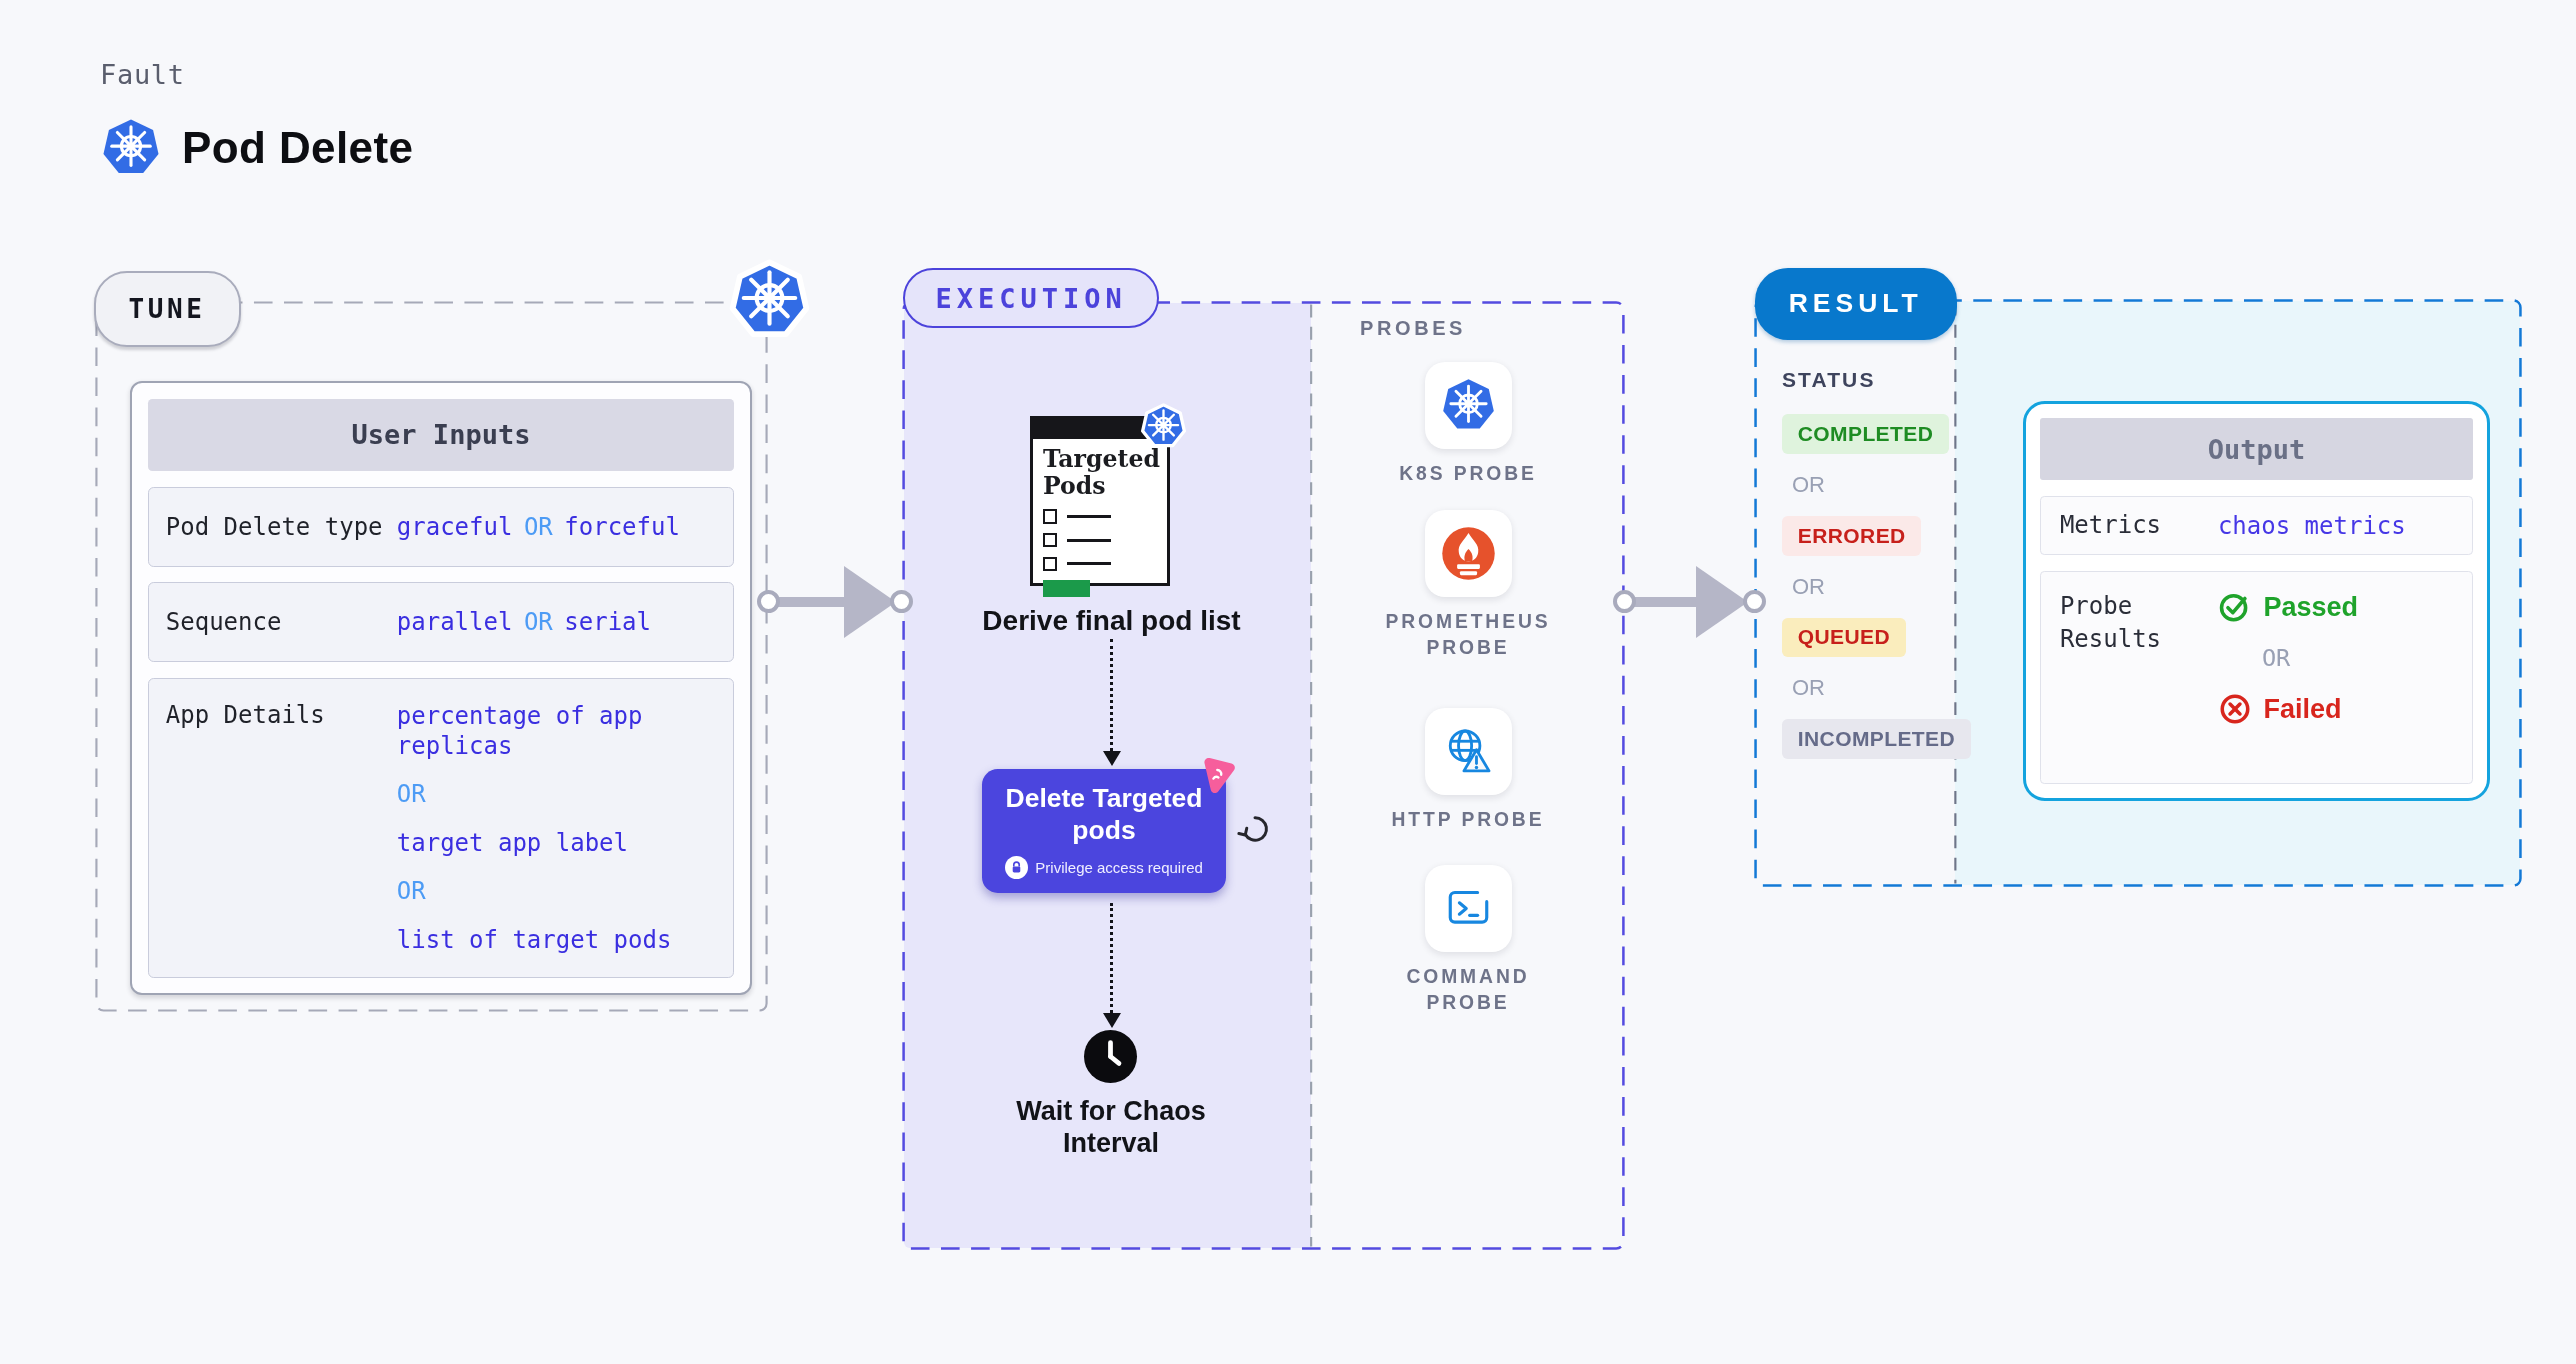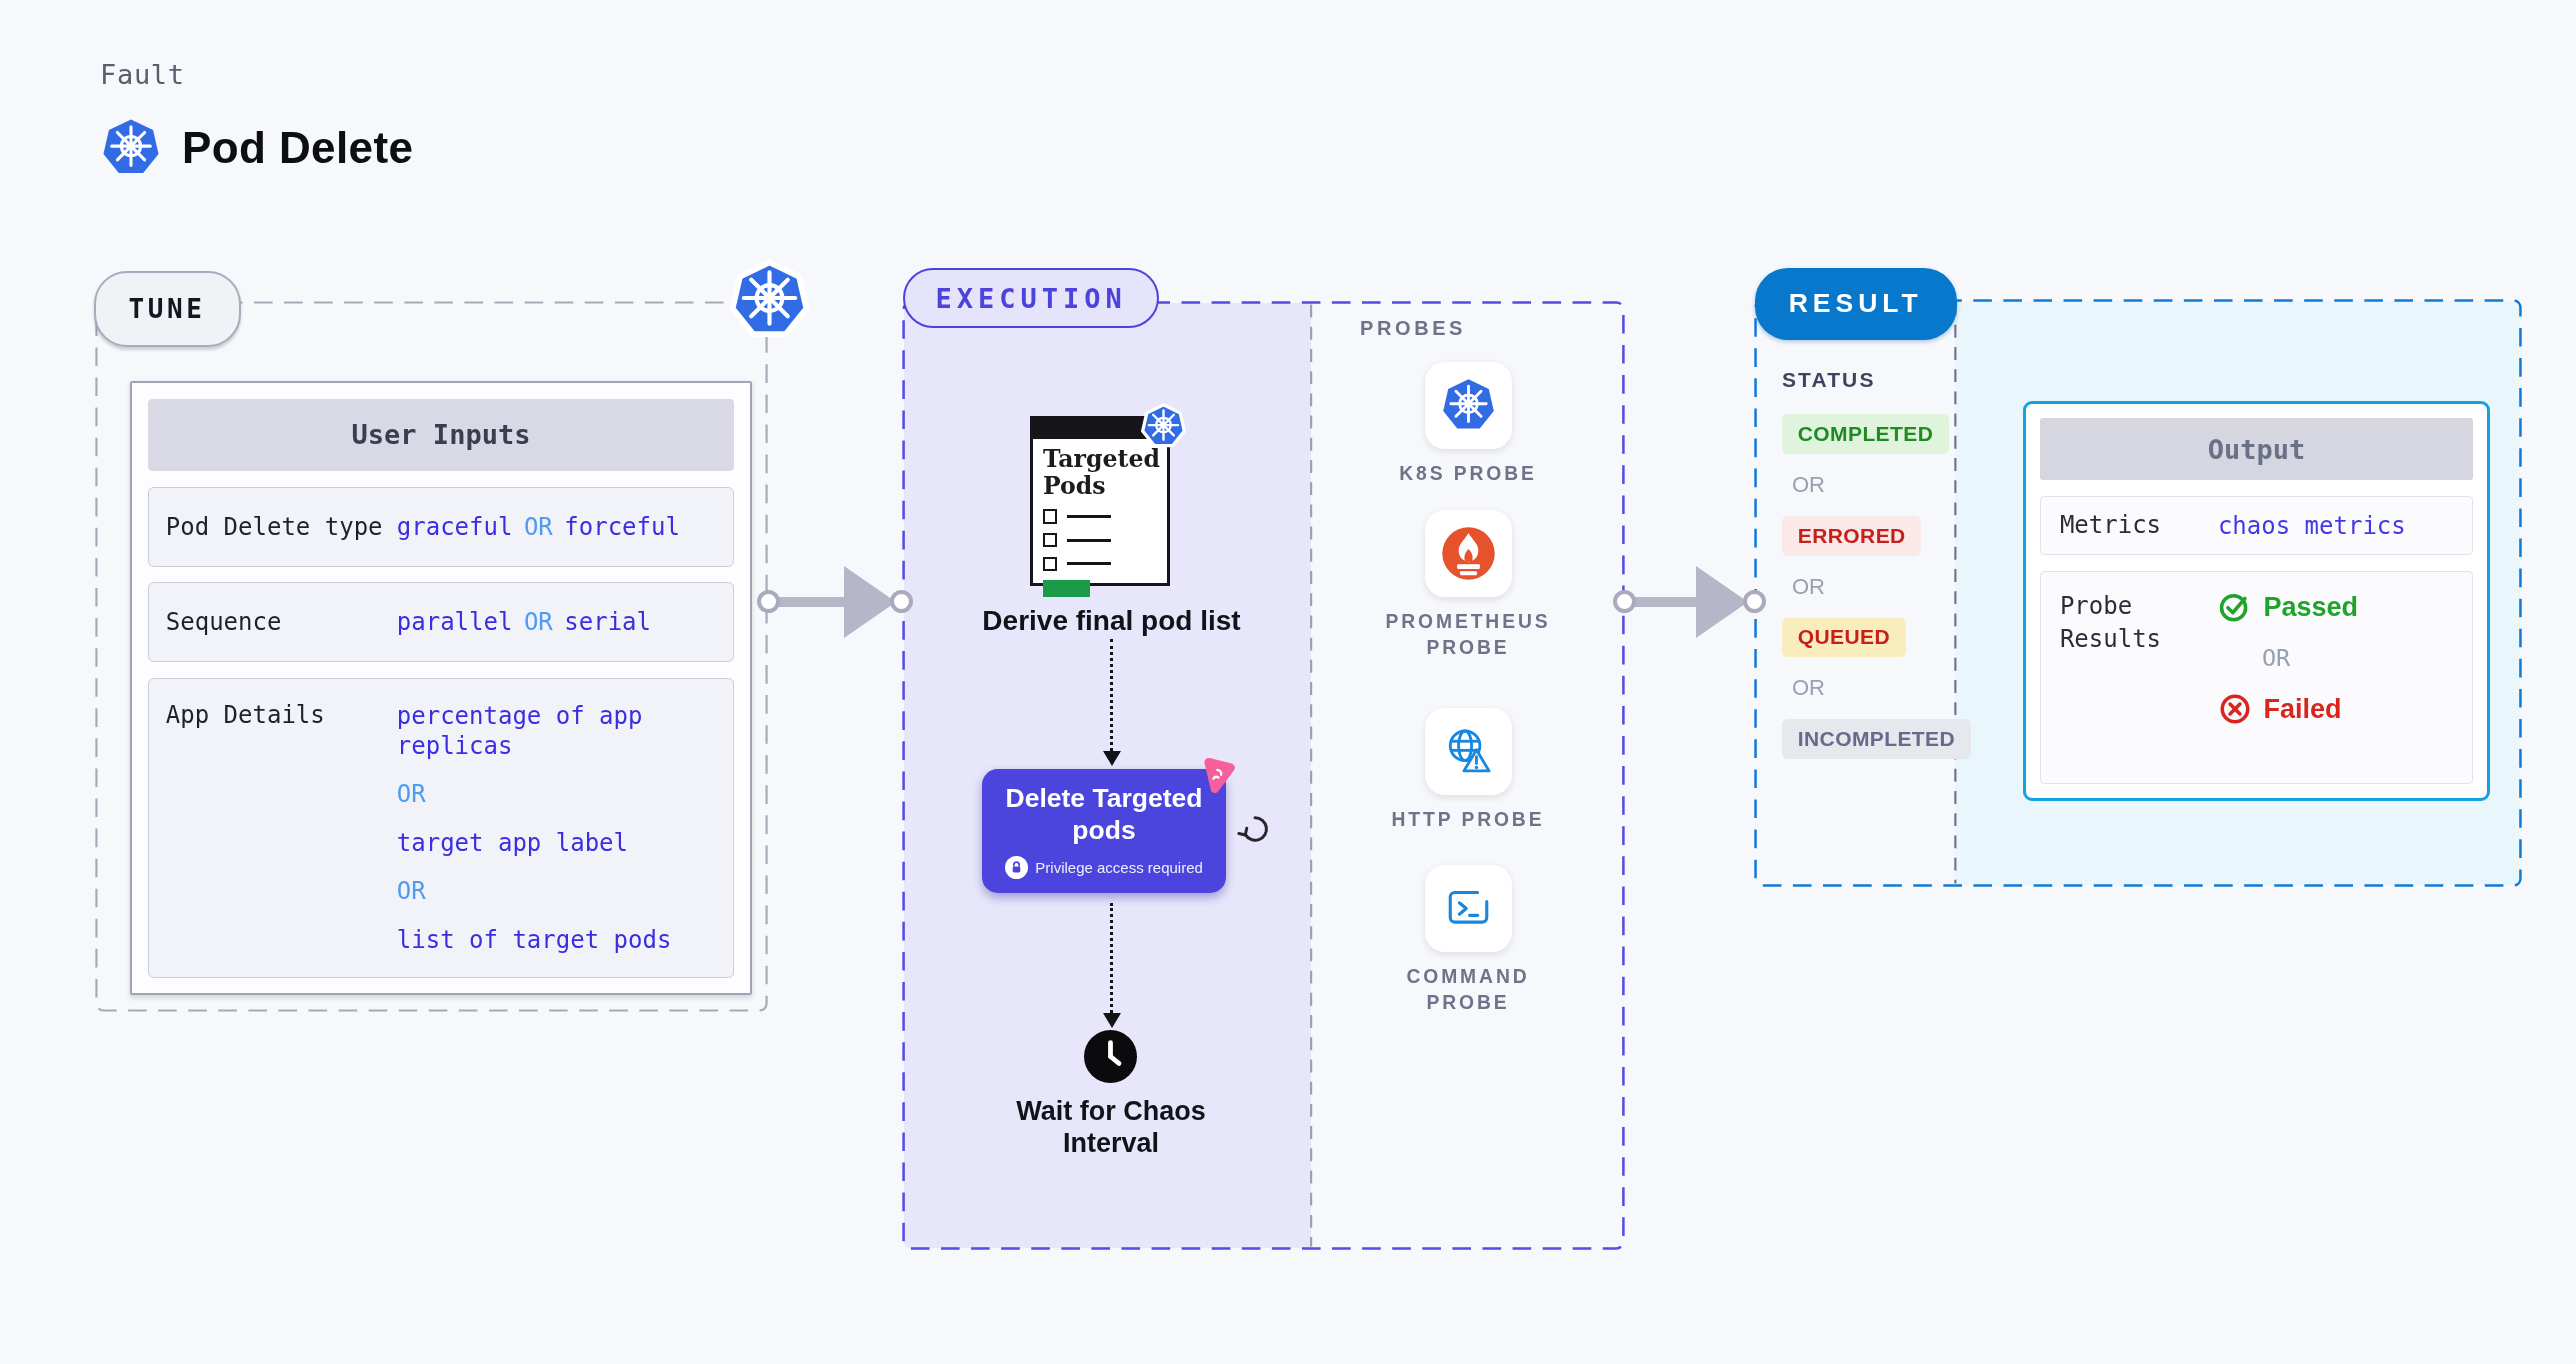--- a/index.html
+++ b/index.html
@@ -33,21 +33,21 @@
     box-shadow:0 2.1px 2.9px rgba(20,22,40,.18);}
   .tag-exec{left:1.4px; top:-33px; height:60px; padding:0 30px; background:#E5E4FA; border:2.9px solid var(--exec-indigo);
     font-family:"DejaVu Sans Mono",monospace; font-weight:700; font-size:27px; letter-spacing:5px; color:var(--exec-indigo);}
   .tag-result{left:0.7px; top:-31.5px; height:72px; padding:0 34px; background:var(--result-blue); color:#fff;
     font-weight:700; font-size:26.5px; letter-spacing:5px; box-shadow:0 2.1px 4.3px rgba(8,90,160,.3);}
 
   
   .tune-panel{left:95px; top:301px; width:673px; height:711px;}
   .tune-k8s{position:absolute; left:633px; top:-42px; width:83px; height:83px; z-index:3;}
   .inputs-card{position:absolute; left:35px; top:80px; width:622px; background:#FDFDFF; border:2.1px solid #9FA4B4;
-    border-radius:2px; padding:15.8px; box-shadow:0 2.9px 5.7px rgba(23,25,35,.16);}
+    border-radius:12px; padding:15.8px; box-shadow:0 2.9px 5.7px rgba(23,25,35,.16);}
   .inputs-header{height:72px; background:#D9D9E5; border-radius:4.3px; display:flex; align-items:center; justify-content:center;
     font-family:"DejaVu Sans Mono",monospace; font-weight:700; font-size:27px; color:#3A3E50;}
   .input-row{margin-top:15.8px; border:1.4px solid #C9CCDC; background:#F2F3F9; border-radius:5.7px; min-height:80px;
     display:flex; align-items:center; padding:0 17px;}
   .input-row.tall{align-items:flex-start; padding:21.5px 17px;}
   .row-label{font-family:"DejaVu Sans Mono",monospace; font-size:24px; color:#1F2129; width:231px; flex-shrink:0;}
   .row-value{font-family:"DejaVu Sans Mono",monospace; font-size:24px; line-height:30px;}
   .row-value .v{color:var(--value-indigo);}
   .row-value .or{color:var(--or-blue);}
   .inline-parts span{margin-right:11.5px;}
@@ -104,21 +104,21 @@
   .status-heading{position:absolute; left:28px; top:69px; font-size:21px; font-weight:800; letter-spacing:2.1px; color:#3E445D;}
   .status-col{position:absolute; left:28px; top:115px; display:flex; flex-direction:column; align-items:flex-start;}
   .status-badge{font-size:21px; font-weight:800; padding:7.9px 15.8px; border-radius:5.7px; letter-spacing:0.4px;}
   .b-success{background:var(--success-bg); color:var(--success-fg);}
   .b-error{background:var(--error-bg); color:var(--error-fg);}
   .b-warning{background:var(--warning-bg); color:var(--error-fg);}
   .b-muted{background:var(--muted-bg); color:var(--muted-fg);}
   .status-or{font-size:22px; color:#99A0B4; margin:18px 0 18px 10px;}
 
   .output-card{position:absolute; left:269px; top:102px; width:467px; height:400px; background:#fff;
-    border:3.6px solid var(--cyan-border); border-radius:9px; padding:14.3px; display:flex; flex-direction:column; z-index:2;}
+    border:3.6px solid var(--cyan-border); border-radius:22px; padding:14.3px; display:flex; flex-direction:column; z-index:2;}
   .output-header{height:62px; background:#D6D6E1; border-radius:2.9px; flex-shrink:0; display:flex; align-items:center; justify-content:center;
     font-family:"DejaVu Sans Mono",monospace; font-weight:700; font-size:27px; color:#6A7086;}
   .output-row{margin-top:15.8px; border:1.4px solid #E0E2EB; background:#FBFBFD; border-radius:4.3px; display:flex; padding:0 18.6px;}
   .metrics-row{height:59px; align-items:center;}
   .probe-results-row{flex:1; padding-top:18.6px; padding-bottom:14.3px;}
   .out-label{font-family:"DejaVu Sans Mono",monospace; font-size:24px; color:#2A2D38; width:158px; flex-shrink:0; line-height:33px;}
   .out-value-indigo{font-family:"DejaVu Sans Mono",monospace; font-size:24px; color:#4637E6;}
   .pr-values{display:flex; flex-direction:column;}
   .pr-line{display:flex; align-items:center; gap:11.5px;}
   .pr-line svg{width:34px; height:34px;}

